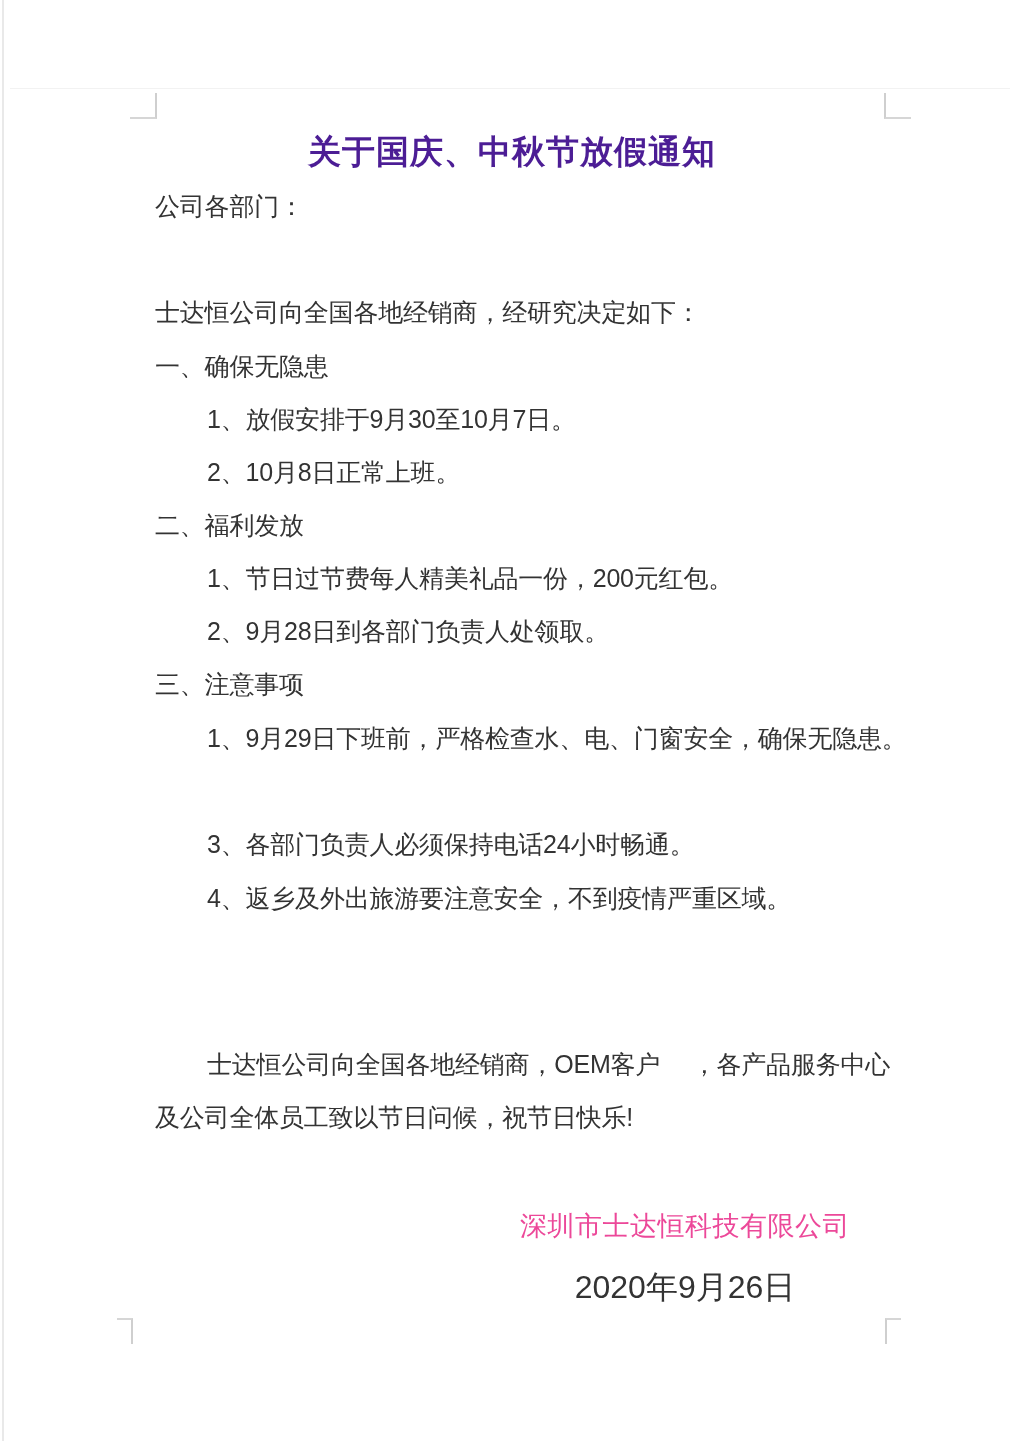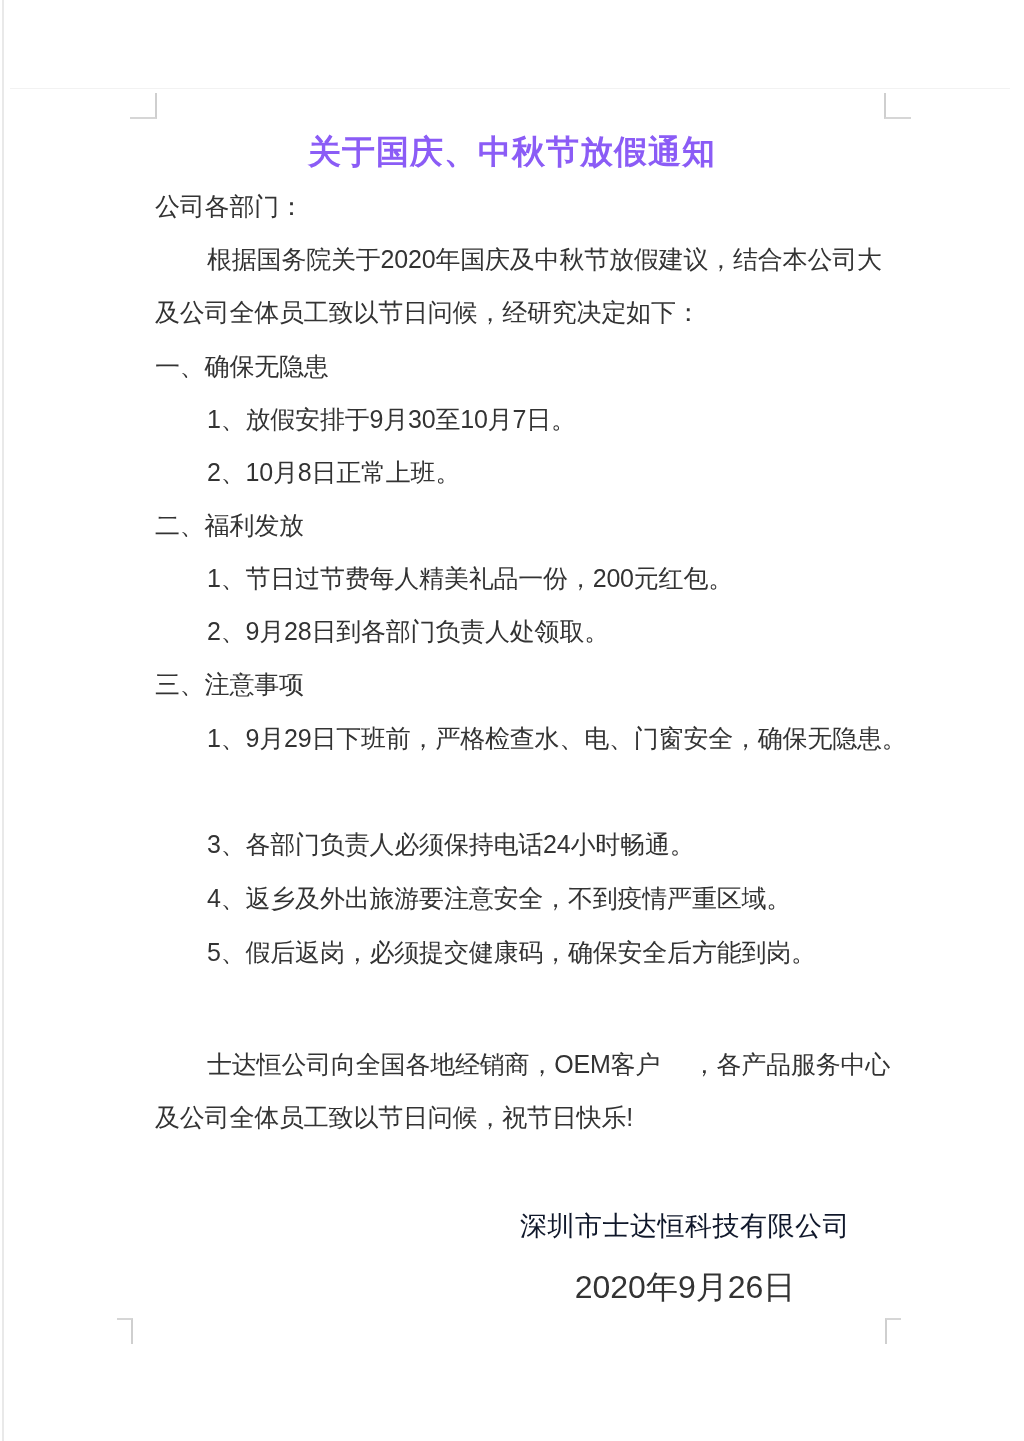--- a/index.html
+++ b/index.html
@@ -39,21 +39,21 @@
   .mark-br { left: 885px; top: 1318px; width: 14px; height: 24px; border-left: 2px solid #cfcfcf;  border-top: 2px solid #d6d6d6; }
 
   .doc-title {
     position: absolute;
     left: 0; top: 130px;
     width: 1024px;
     text-align: center;
     font-size: 33px;
     font-weight: 600;
     letter-spacing: 1px;
-    color: #8b5cf6;
+    color: #4c1d95;
     white-space: nowrap;
   }
   .line {
     position: absolute;
     font-size: 25px;
     font-weight: 500;
     letter-spacing: -0.2px;
     color: #333333;
     white-space: nowrap;
   }
@@ -61,21 +61,21 @@
   .indent { left: 207px; }
 
   .sig-company {
     position: absolute;
     left: 520px; top: 1208px;
     width: 330px;
     text-align: center;
     font-size: 27px;
     font-weight: 500;
     letter-spacing: 0.5px;
-    color: #0f172a;
+    color: #ec4899;
     white-space: nowrap;
   }
   .sig-date {
     position: absolute;
     left: 520px; top: 1266px;
     width: 330px;
     text-align: center;
     font-size: 32px;
     font-weight: 500;
     color: #333333;
@@ -92,36 +92,34 @@
 
   <div class="mark mark-tl"></div>
   <div class="mark mark-tr"></div>
   <div class="mark mark-bl"></div>
   <div class="mark mark-br"></div>
 
   <div class="doc-title">关于国庆、中秋节放假通知</div>
 
   <div class="line flush" style="top:190px">公司各部门：</div>
 
-  <div class="line indent" style="top:243px">根据国务院关于2020年国庆及中秋节放假建议，结合本公司大</div>
-  <div class="line flush" style="top:296px">及公司全体员工致以节日问候，经研究决定如下：</div>
+  <div class="line flush" style="top:296px">士达恒公司向全国各地经销商，经研究决定如下：</div>
 
   <div class="line flush" style="top:350px">一、确保无隐患</div>
   <div class="line indent" style="top:403px">1、放假安排于9月30至10月7日。</div>
   <div class="line indent" style="top:456px">2、10月8日正常上班。</div>
 
   <div class="line flush" style="top:509px">二、福利发放</div>
   <div class="line indent" style="top:562px">1、节日过节费每人精美礼品一份，200元红包。</div>
   <div class="line indent" style="top:615px">2、9月28日到各部门负责人处领取。</div>
 
   <div class="line flush" style="top:668px">三、注意事项</div>
   <div class="line indent" style="top:722px">1、9月29日下班前，严格检查水、电、门窗安全，确保无隐患。</div>
   <div class="line indent" style="top:828px">3、各部门负责人必须保持电话24小时畅通。</div>
   <div class="line indent" style="top:882px">4、返乡及外出旅游要注意安全，不到疫情严重区域。</div>
-  <div class="line indent" style="top:936px">5、假后返岗，必须提交健康码，确保安全后方能到岗。</div>
 
   <div class="line flush" style="top:1101px">及公司全体员工致以节日问候，祝节日快乐!</div>
   <div class="line indent" style="top:1048px">士达恒公司向全国各地经销商，OEM客户　 ，各产品服务中心</div>
 
   <div class="sig-company">深圳市士达恒科技有限公司</div>
   <div class="sig-date">2020年9月26日</div>
 
 </div>
 
 </body></html>

